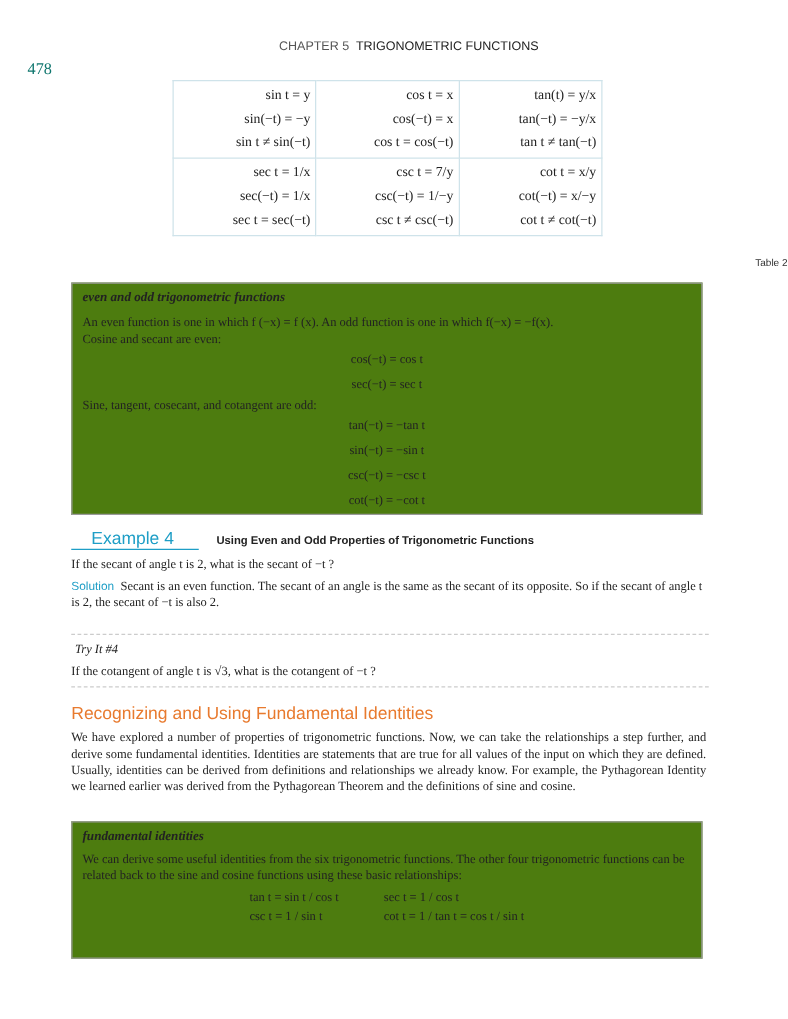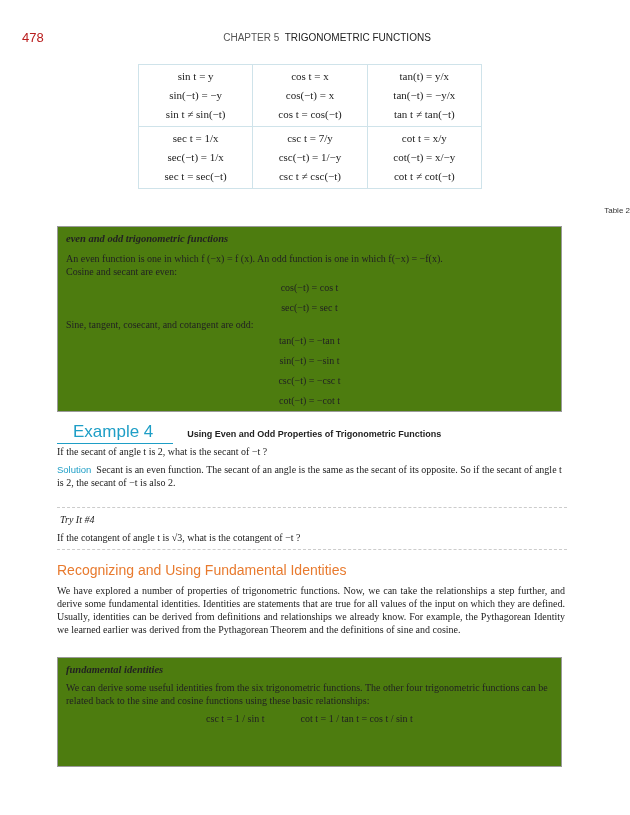--- a/index.html
+++ b/index.html
@@ -1,29 +1,29 @@
 <!DOCTYPE html>
 <html><head>
 <meta charset="utf-8">
 <style>
   body{margin:0;background:#fff;}
   .page{position:relative;width:630px;height:815px;background:#fff;font-family:"Liberation Serif",serif;color:#222;overflow:hidden;}
-  .pgnum{position:absolute;left:22px;top:30px;font-family:Liberation Sans, sans-serif;font-size:13px;color:#b91c1c;}
+  .pgnum{position:absolute;left:22px;top:47px;font-family:Liberation Serif, serif;font-size:13px;color:#0f766e;}
   .runhead{position:absolute;left:0;width:630px;top:32px;text-align:center;font-family:"Liberation Sans",sans-serif;font-size:10px;color:#555;padding-left:12px;}
   .runhead b{color:#222;font-weight:normal;}
   .tbl{position:absolute;left:138px;top:64px;width:344px;border-collapse:collapse;border:1px solid #cfe3ea;font-size:11px;}
-  .tbl td{border:1px solid #cfe3ea;width:33%;text-align:center;padding:2px 18px;vertical-align:middle;}
+  .tbl td{border:1px solid #cfe3ea;width:33%;text-align:right;padding:2px 4px;vertical-align:middle;}
   .tbl .ln{height:19px;line-height:19px;white-space:nowrap;}
   .caption{position:absolute;left:0;width:630px;top:206px;text-align:right;font-family:"Liberation Sans",sans-serif;font-size:8px;color:#333;}
   .box{position:absolute;left:57px;width:503px;background:#4d7c0f;border:1px solid #9a9a9a;font-size:10px;}
   .box .ttl{font-weight:bold;font-style:italic;font-size:10.5px;margin:6px 0 0 8px;}
   .box p{margin:0 8px;line-height:13px;}
   .box .eq{text-align:center;line-height:20px;}
   .ex{position:absolute;left:57px;top:422px;width:510px;}
-  .exlabel{display:inline-block;color:#1e9ec6;font-family:"Liberation Sans",sans-serif;font-size:17px;border-bottom:1px solid #1e9ec6;padding:0 20px 1px 16px;}
+  .exlabel{display:inline-block;color:#1e9ec6;font-family:"Liberation Sans",sans-serif;font-size:14px;border-bottom:1px solid #1e9ec6;padding:0 20px 1px 16px;}
   .extitle{font-family:"Liberation Sans",sans-serif;font-weight:bold;font-size:9px;margin-left:10px;color:#222;}
   .txt{position:absolute;left:57px;width:508px;font-size:10px;line-height:13px;}
   .sol{color:#1e9ec6;font-family:"Liberation Sans",sans-serif;font-size:9.5px;}
   .hr{position:absolute;left:57px;width:510px;border-top:1px dashed #ccc;}
   .tryt{position:absolute;left:60px;top:514px;font-style:italic;font-size:10px;}
   .sec{position:absolute;left:57px;top:562px;font-family:"Liberation Sans",sans-serif;color:#e87a2e;font-size:14px;}
   .fid td{padding:2px 18px;font-size:10px;white-space:nowrap;}
 </style>
 </head>
 <body>
@@ -104,20 +104,24 @@
   <div class="hr" style="top:549px;"></div>
 
   <div class="sec">Recognizing and Using Fundamental Identities</div>
   <div class="txt" style="top:584px;text-align:justify;">We have explored a number of properties of trigonometric functions. Now, we can take the relationships a step further, and derive some fundamental identities. Identities are statements that are true for all values of the input on which they are defined. Usually, identities can be derived from definitions and relationships we already know. For example, the Pythagorean Identity we learned earlier was derived from the Pythagorean Theorem and the definitions of sine and cosine.</div>
 
   <div class="box" style="top:657px;height:108px;">
     <div class="ttl">fundamental identities</div>
     <p style="margin-top:6px;">We can derive some useful identities from the six trigonometric functions. The other four trigonometric functions can be related back to the sine and cosine functions using these basic relationships:</p>
     <table class="fid" style="margin:4px auto 0;border-collapse:collapse;">
       <tbody>
+          <tr>
+        <td>tan t = sin t / cos t</td>
+        <td>sec t = 1 / cos t</td>
+      </tr>
       <tr>
         <td>csc t = 1 / sin t</td>
         <td>cot t = 1 / tan t = cos t / sin t</td>
       </tr>
     </tbody>
       </table>
   </div>
 </div>
 
 </body></html>

